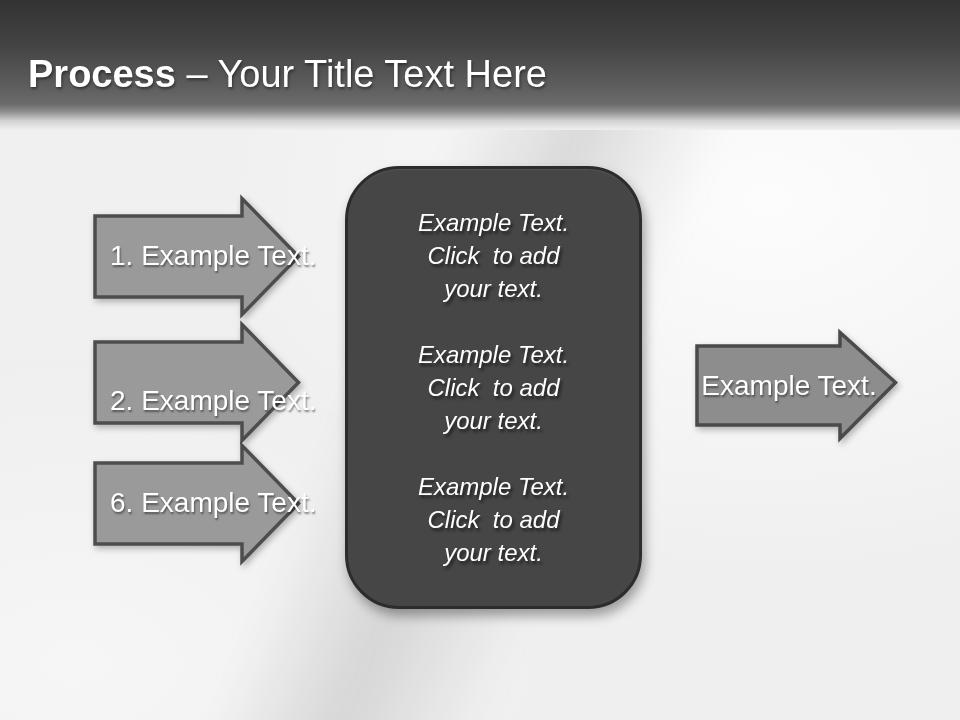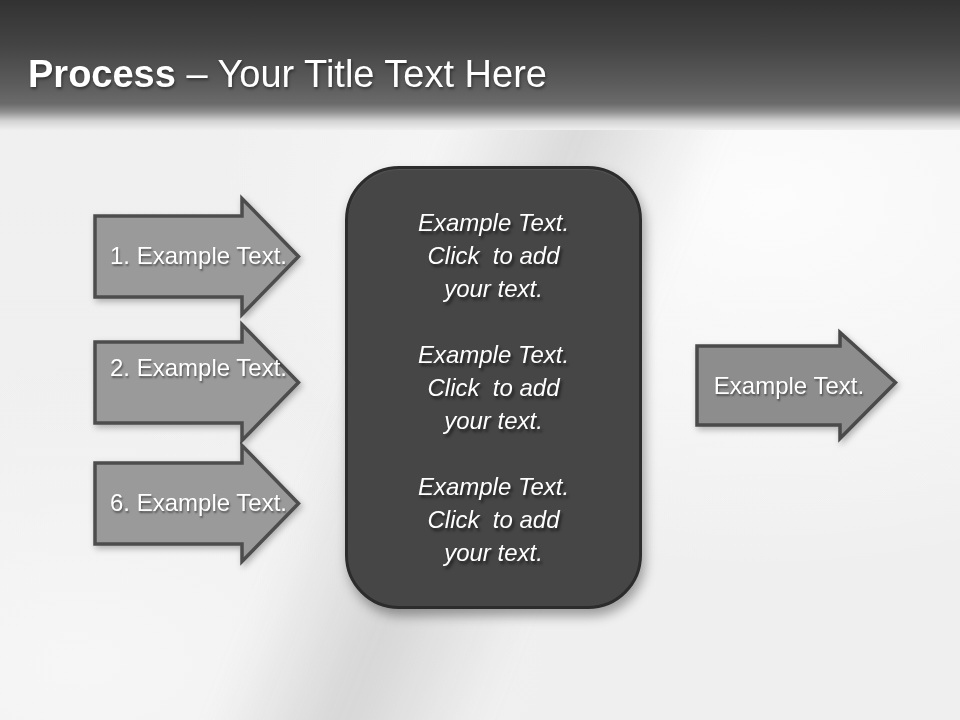--- a/index.html
+++ b/index.html
@@ -32,21 +32,21 @@
     text-shadow:1px 2px 3px rgba(0,0,0,.45);
     white-space:pre-wrap;
     padding-left:28px;
   }
   .title .bold{font-weight:bold;}
   
   .arrow-svg{position:absolute; overflow:visible; z-index:2;
     filter:drop-shadow(2px 3px 3px rgba(0,0,0,.28));}
   .arrow-label{
     position:absolute; z-index:3; display:flex; align-items:center;
-    color:#ffffff; font-size:24px; line-height:22px;
+    color:#ffffff; font-size:28px; line-height:22px;
     text-shadow:1px 2px 2px rgba(0,0,0,.45);
     white-space:pre; pointer-events:none;
   }
   .arrow-label.left-pad{padding-left:15px;}
   .arrow-label.centered{justify-content:center;}
   
   .center-box{
     position:absolute; left:345px; top:166px; width:297px; height:443px;
     box-sizing:border-box; z-index:2;
     background:#464646; border:3px solid #2c2c2c; border-radius:54px;
@@ -73,21 +73,21 @@
   </div>
 
   <svg class="arrow-svg" style="left:93px;top:196px;" width="210" height="121" viewBox="0 0 210 121">
     <polygon points="2,20 149,20 149,2.5 205.5,60.5 149,118.5 149,101 2,101" fill="#9a9a9a" stroke="#4d4d4d" stroke-width="3.5" stroke-linejoin="miter"></polygon>
   </svg>
   <div class="arrow-label left-pad" style="left:95px;top:215px;width:170px;height:82px;">1. Example Text.</div>
 
   <svg class="arrow-svg" style="left:93px;top:322px;" width="210" height="121" viewBox="0 0 210 121">
     <polygon points="2,20 149,20 149,2.5 205.5,60.5 149,118.5 149,101 2,101" fill="#9a9a9a" stroke="#4d4d4d" stroke-width="3.5" stroke-linejoin="miter"></polygon>
   </svg>
-  <div class="arrow-label left-pad" style="left:95px;top:327px;width:170px;height:82px;">2. Example Text.</div>
+  <div class="arrow-label left-pad" style="left:95px;top:360px;width:170px;height:82px;">2. Example Text.</div>
 
   <svg class="arrow-svg" style="left:93px;top:443px;" width="210" height="121" viewBox="0 0 210 121">
     <polygon points="2,20 149,20 149,2.5 205.5,60.5 149,118.5 149,101 2,101" fill="#9a9a9a" stroke="#4d4d4d" stroke-width="3.5" stroke-linejoin="miter"></polygon>
   </svg>
   <div class="arrow-label left-pad" style="left:95px;top:462px;width:170px;height:82px;">6. Example Text.</div>
 
   <div class="center-box">
     <div class="box-group">
       <div class="box-line">Example Text.</div>
       <div class="box-line">Click  to add</div>

